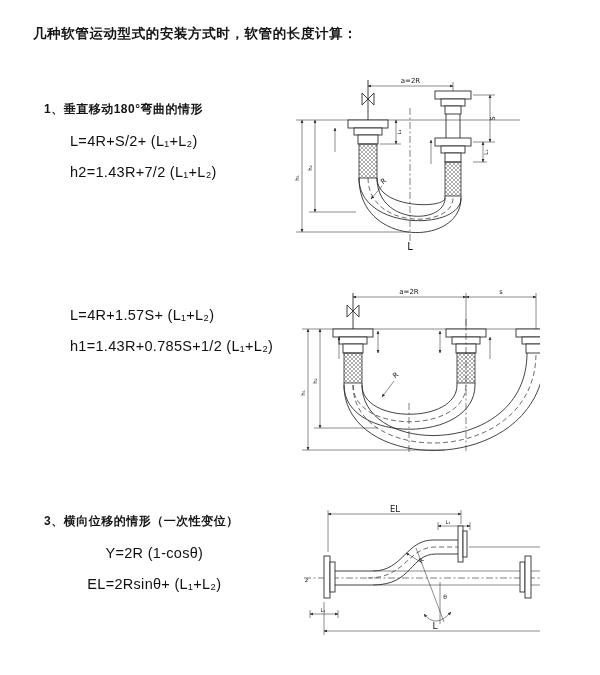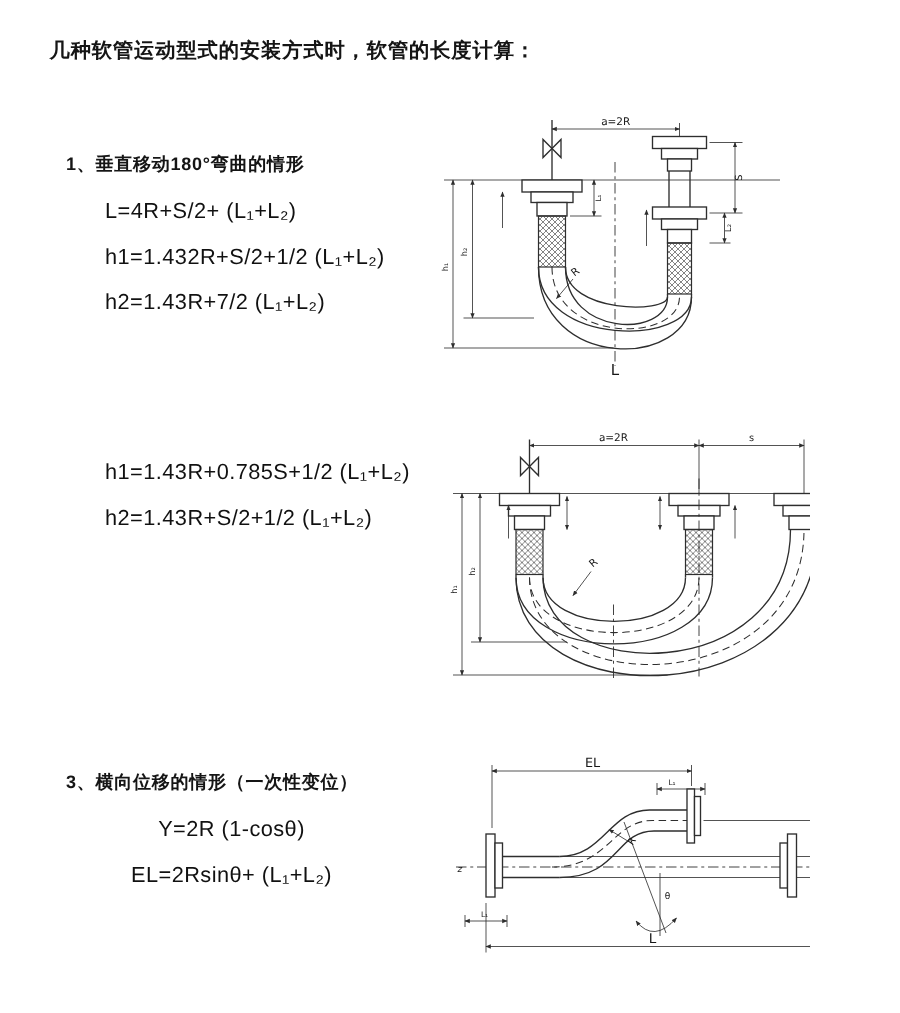--- a/index.html
+++ b/index.html
@@ -24,27 +24,26 @@
 </head>
 <body>
 
 <div class="page">
 
   <div class="title">几种软管运动型式的安装方式时，软管的长度计算：</div>
 
   <div class="sec" style="top:101px;">
     <div class="sec-heading">1、垂直移动180°弯曲的情形</div>
     <div class="formula">L=4R+S/2+ (L₁+L₂)</div>
-    <div class="formula">h1=1.432R+S/2+1/2 (L₁+L₂)</div>
     <div class="formula">h2=1.43R+7/2 (L₁+L₂)</div>
   </div>
 
   <div class="sec" style="top:300px;">
+    <div class="formula">L=4R+1.57S+ (L₁+L₂)</div>
     <div class="formula">h1=1.43R+0.785S+1/2 (L₁+L₂)</div>
-    <div class="formula">h2=1.43R+S/2+1/2 (L₁+L₂)</div>
   </div>
 
   <div class="sec" style="top:513px;text-align:center;">
     <div class="sec-heading">3、横向位移的情形（一次性变位）</div>
     <div class="formula">Y=2R (1-cosθ)</div>
     <div class="formula">EL=2Rsinθ+ (L₁+L₂)</div>
   </div>
 
   <svg class="dg" style="left:288px;top:66px;" width="300" height="192" viewBox="0 0 300 192">
     <defs>

